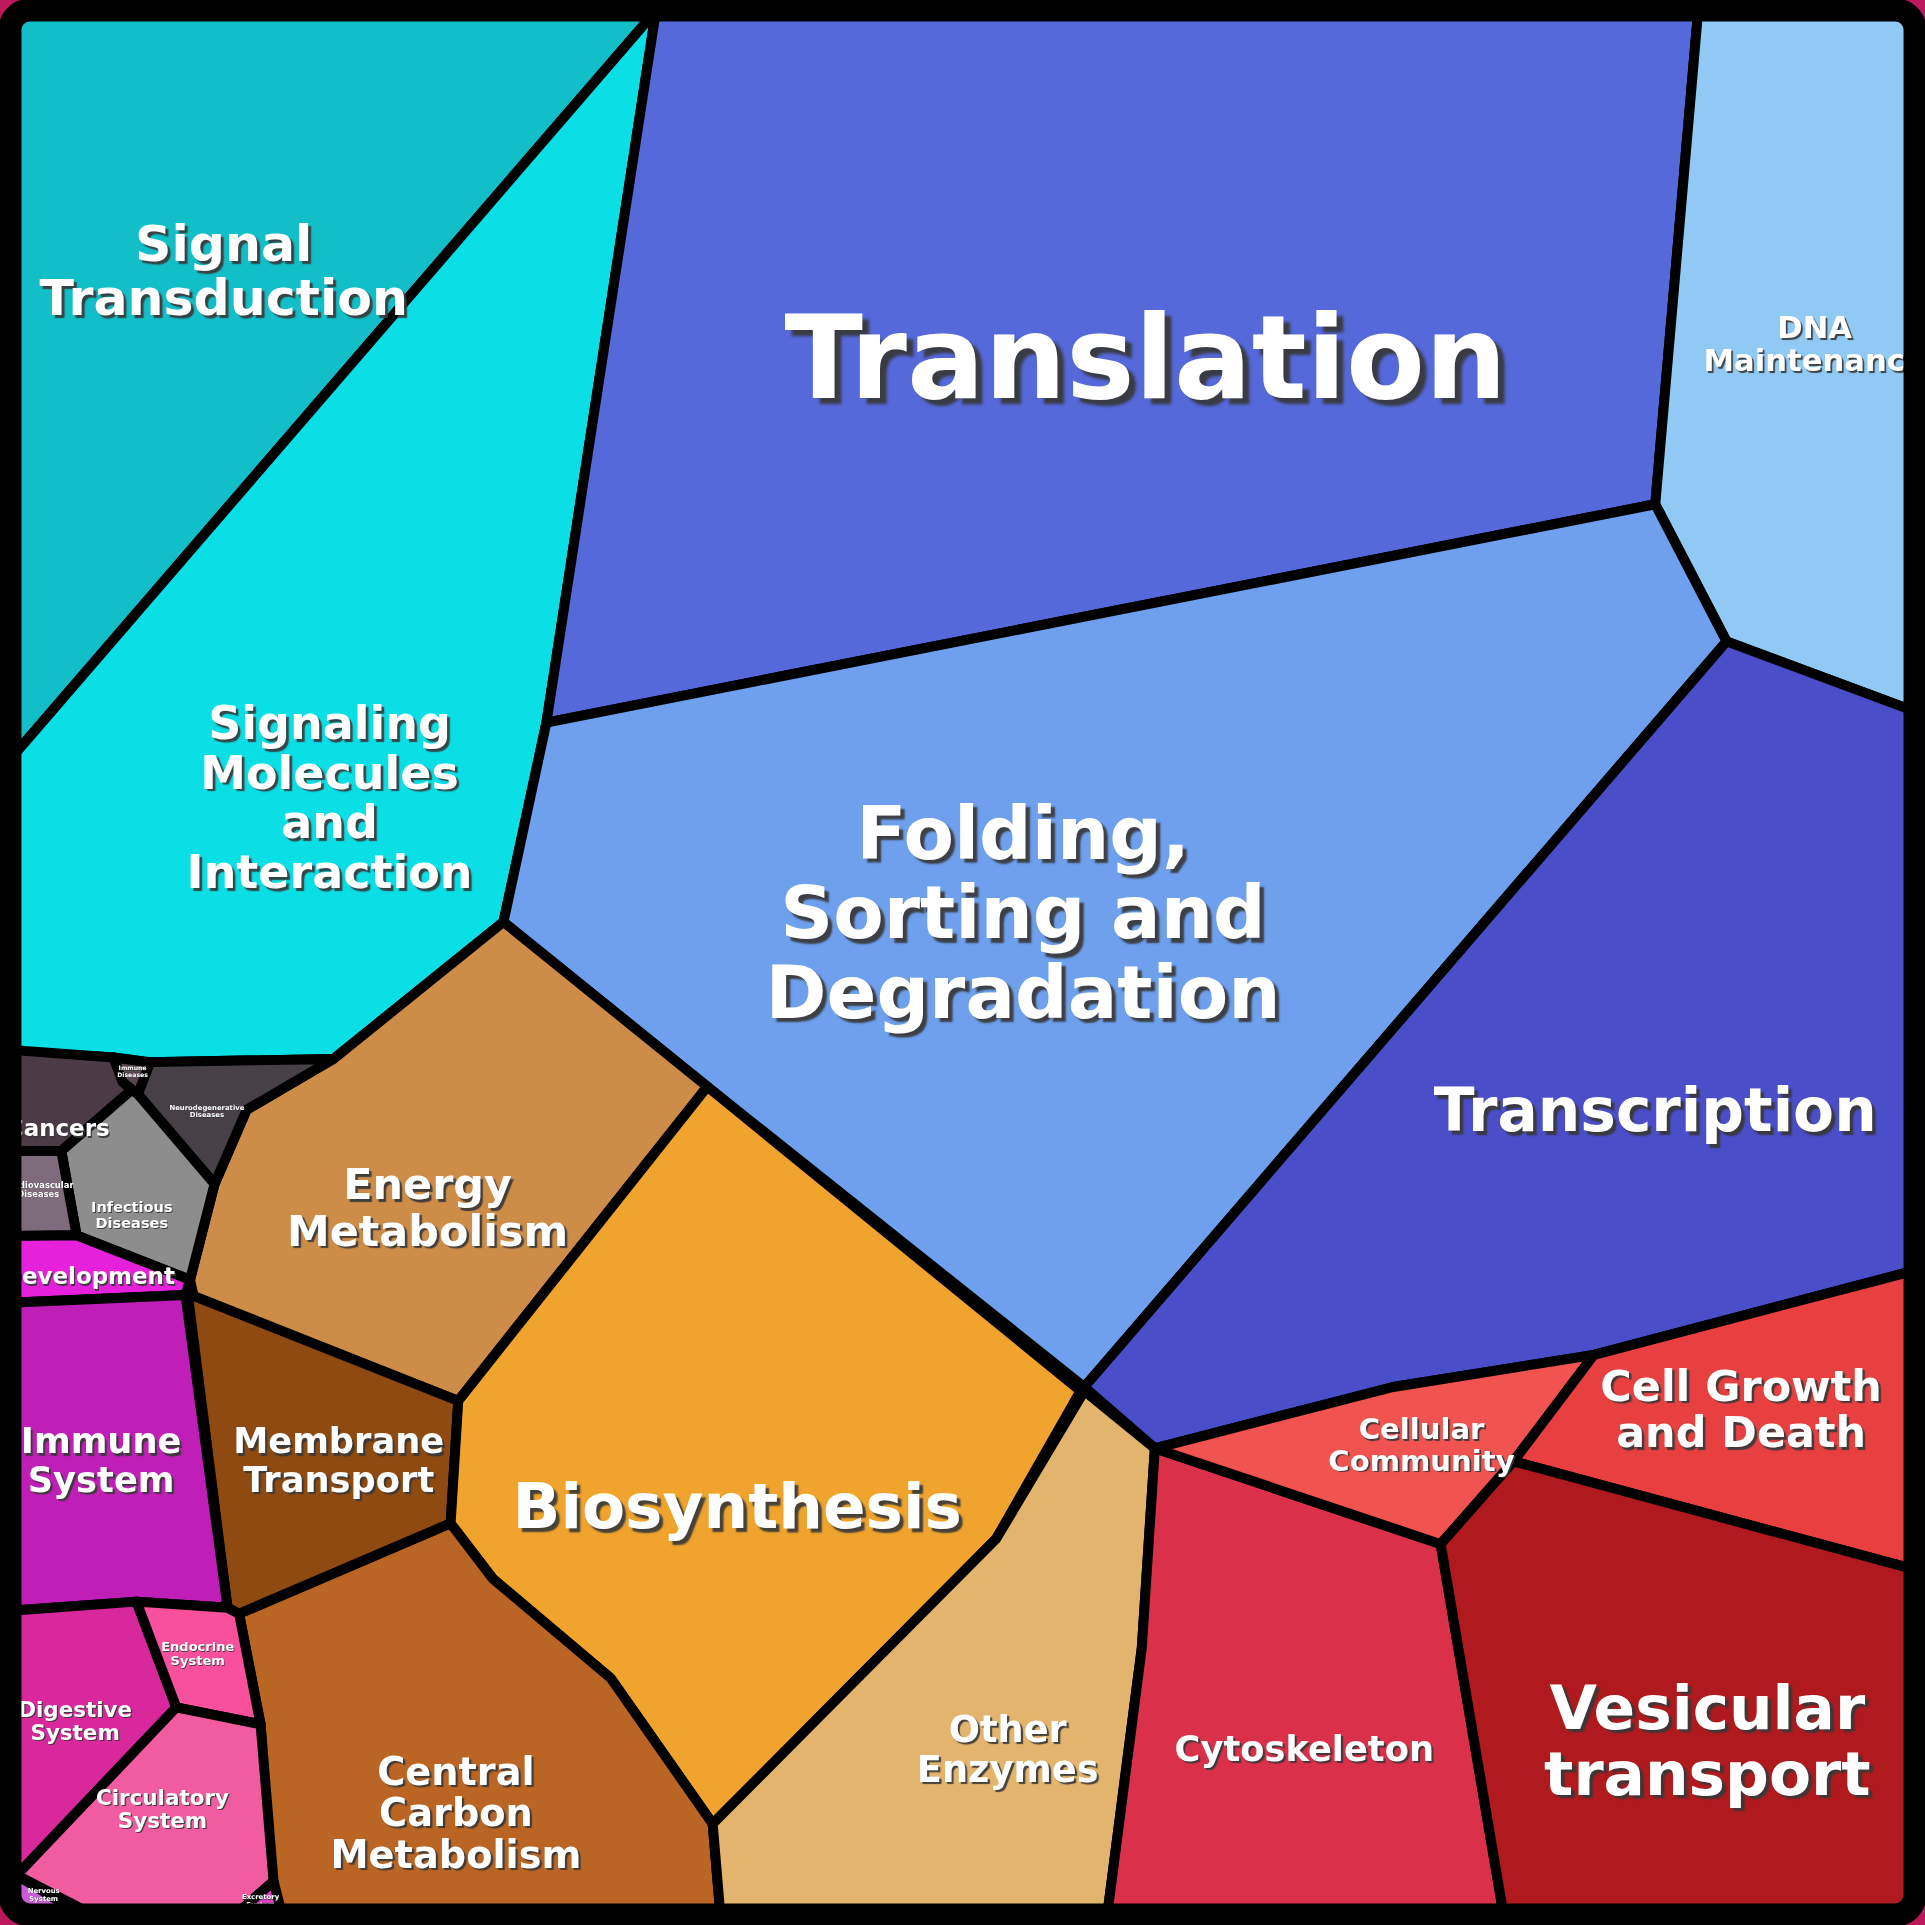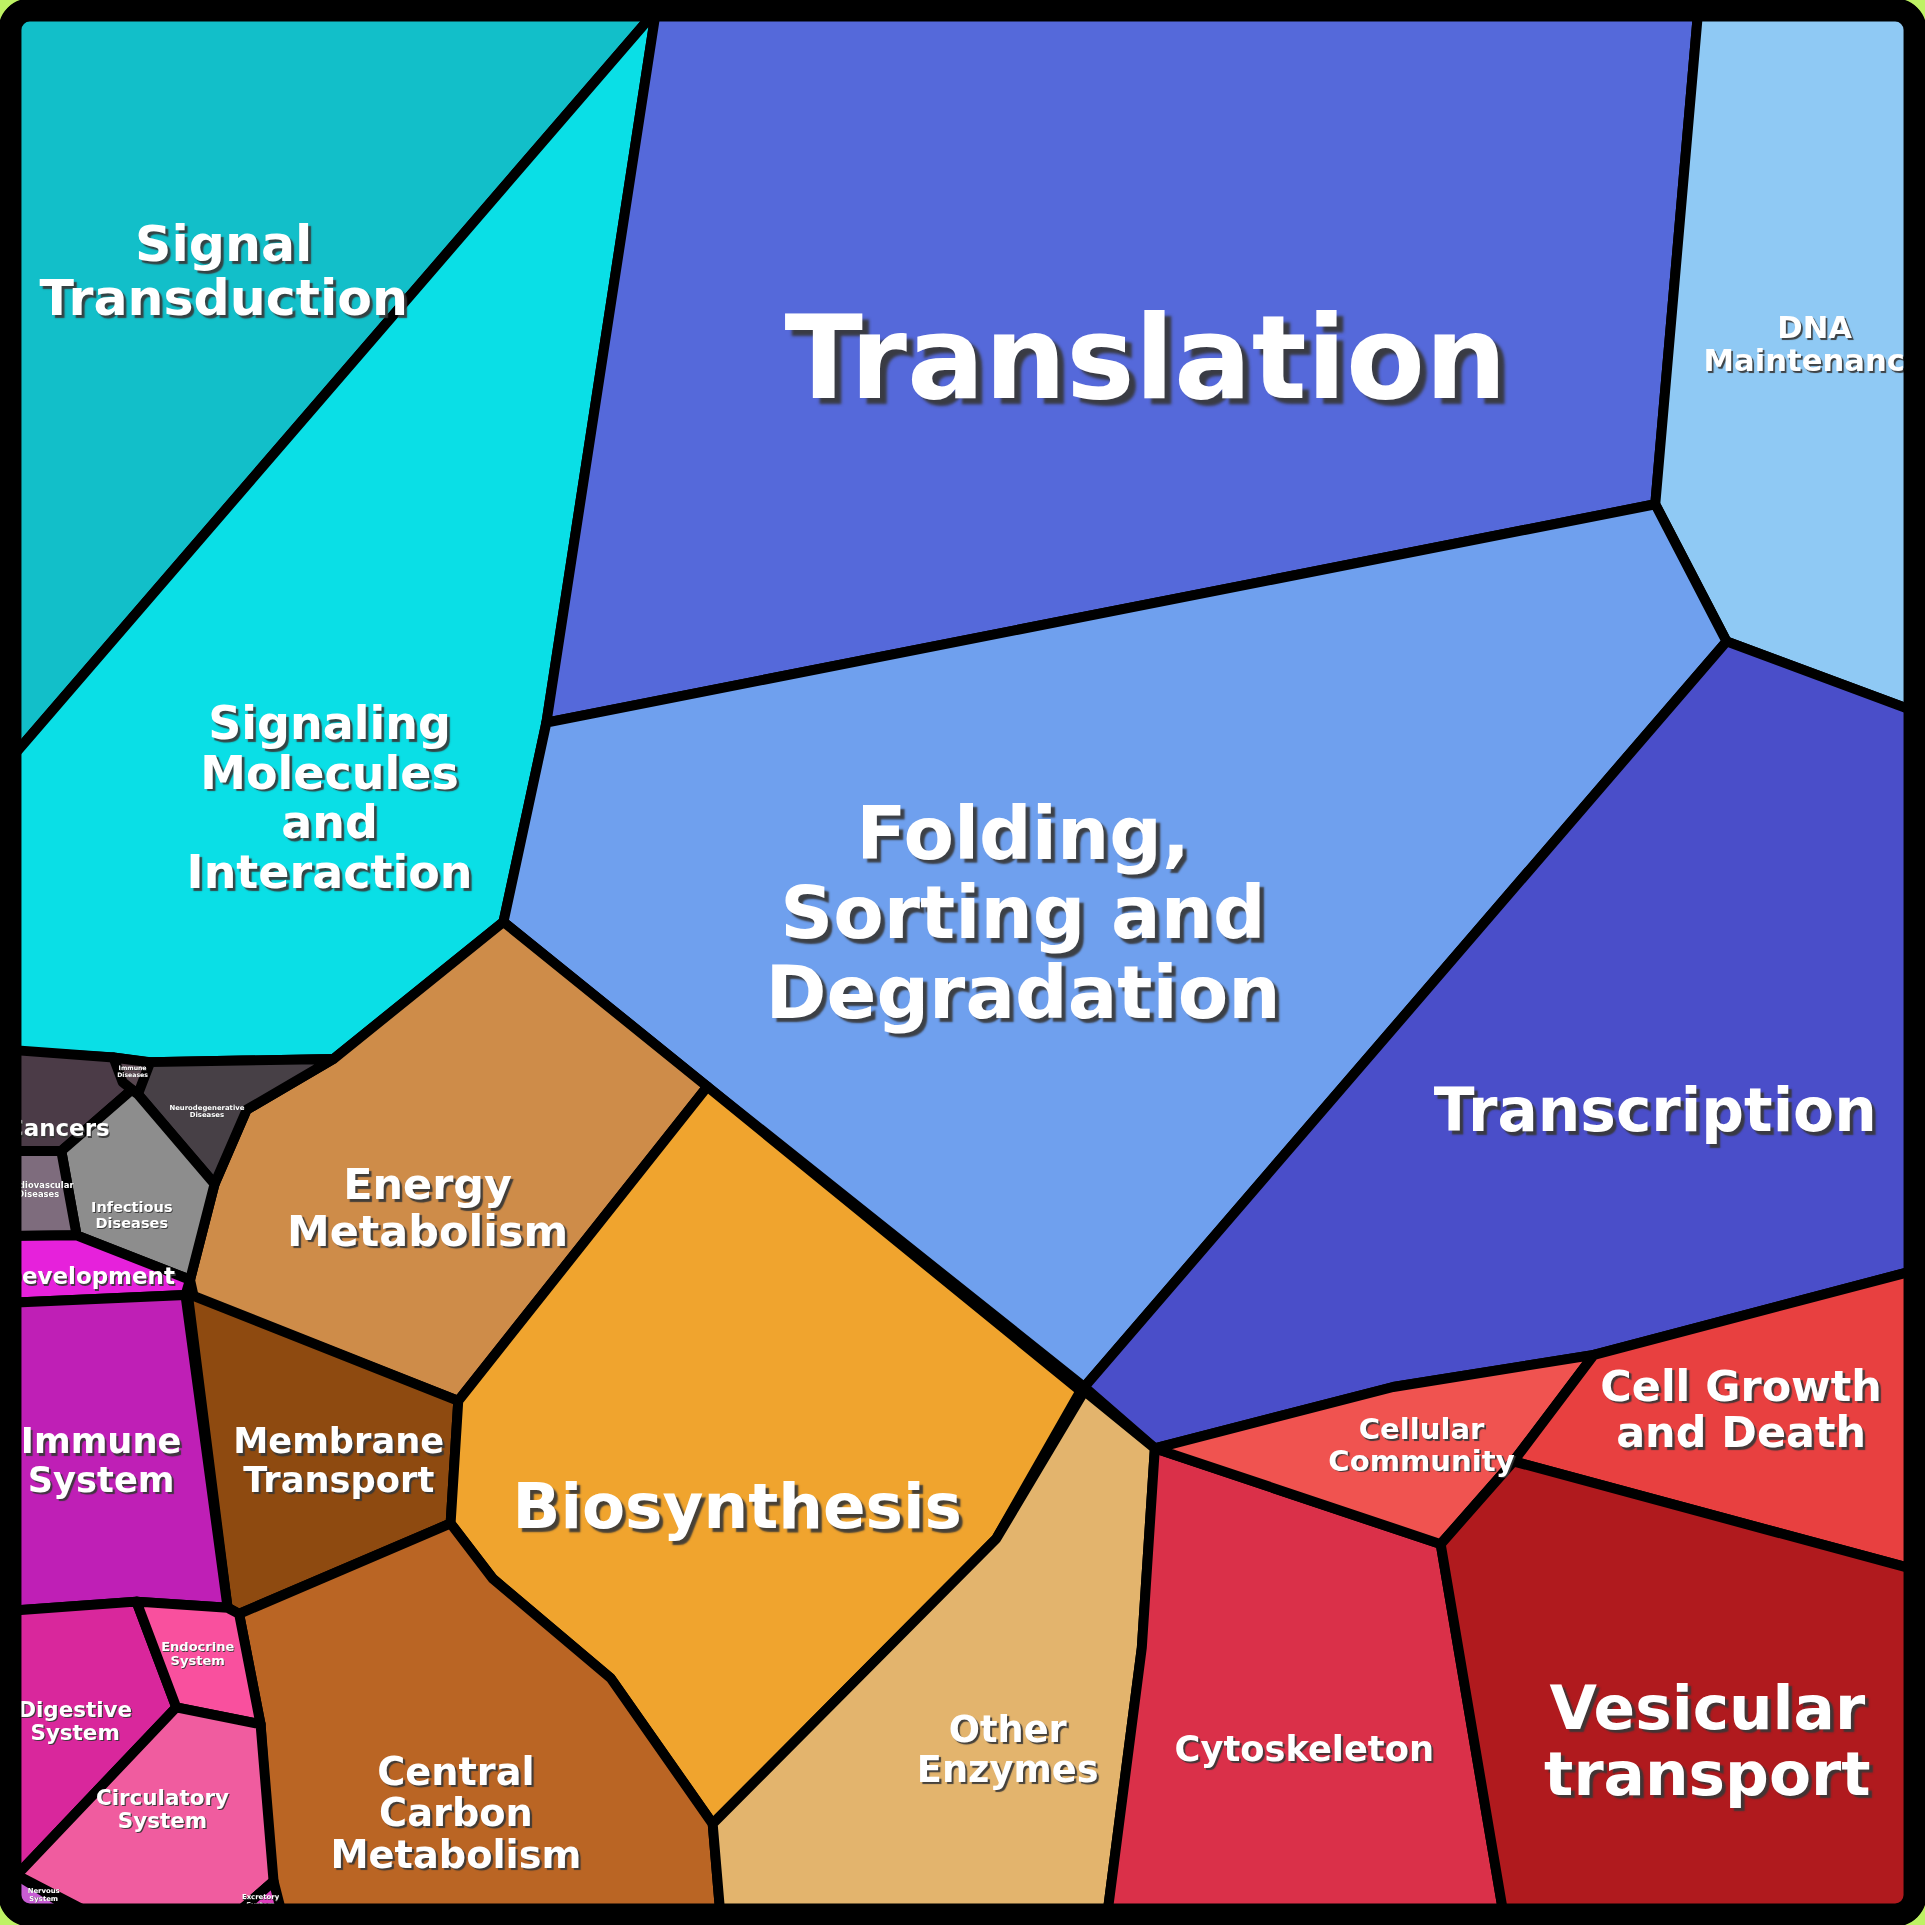--- a/index.html
+++ b/index.html
@@ -1,16 +1,16 @@
 <!DOCTYPE html>
 <html style="font-size:12.3px"><head>
 <meta charset="utf-8">
 <style>
   html,body{margin:0;padding:0;background:#000;}
-  #figure-wrap{width:100vw;height:100vh;display:flex;align-items:center;justify-content:flex-start;background:#bef264;}
+  #figure-wrap{width:100vw;height:100vh;display:flex;align-items:center;justify-content:flex-start;background:#be185d;}
   svg{display:block;width:100vmin;height:100vmin;}
   .cell{stroke:#000;stroke-width:13;stroke-linejoin:round;}
   .cell-label{font-family:"DejaVu Sans","Liberation Sans",sans-serif;font-weight:bold;fill:#fff;
               text-anchor:middle;text-shadow:0.045em 0.045em 0.02em rgba(55,55,55,.92);}
   .frame{fill:none;stroke:#000;stroke-width:30;}
 </style>
 </head>
 <body>
 
 <div id="figure-wrap">

